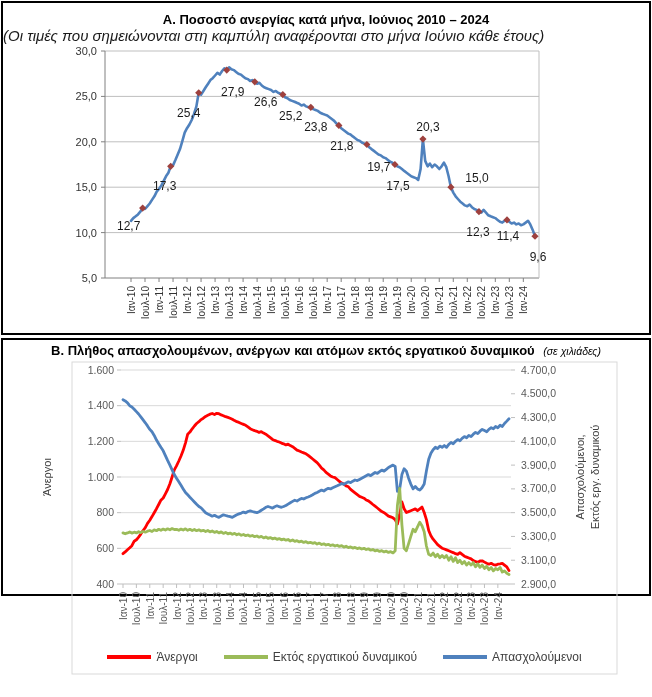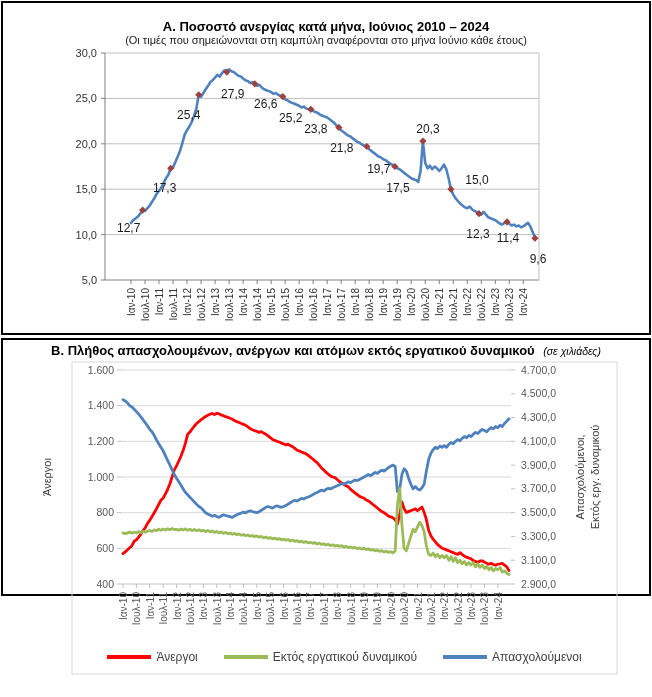--- a/index.html
+++ b/index.html
@@ -2,22 +2,22 @@
 <html><head>
 <meta charset="utf-8">
 <style>
   html,body{margin:0;padding:0;background:#fff;}
   body{width:652px;height:697px;position:relative;overflow:hidden;
        font-family:"Liberation Sans", sans-serif;}
   .panel{position:absolute;left:1px;width:650px;border:2px solid #000;
          box-sizing:border-box;background:#fff;}
   #panelA{top:1px;height:334px;}
   #panelB{top:338px;height:258px;}
-  .titleA{margin-top:16px;text-align:center;font-size:13px;font-weight:bold;color:#000;}
-  .subtitleA{text-align:center;font-size:11px;color:#1a1a1a;margin-top:0px;}
+  .titleA{margin-top:9px;text-align:center;font-size:13px;font-weight:bold;color:#000;}
+  .subtitleA{text-align:left;font-size:15px;font-style:italic;color:#1a1a1a;margin-top:0px;}
   .titleB{margin-top:3px;text-align:center;font-size:13px;color:#000;height:15px;}
   .titleB .main{font-weight:bold;}
   .titleB .suffix{font-style:italic;font-size:10.5px;margin-left:5px;}
   svg{display:block;}
   #chartA{margin-top:1px;}
   .legend{position:absolute;left:69px;top:306px;width:545px;height:22px;
           display:flex;justify-content:center;align-items:center;gap:26px;z-index:2;}
   .legend-item{display:flex;align-items:center;}
   .swatch{display:inline-block;width:44px;height:4px;margin-right:5px;}
   .legend-label{font-size:12px;color:#404040;}

